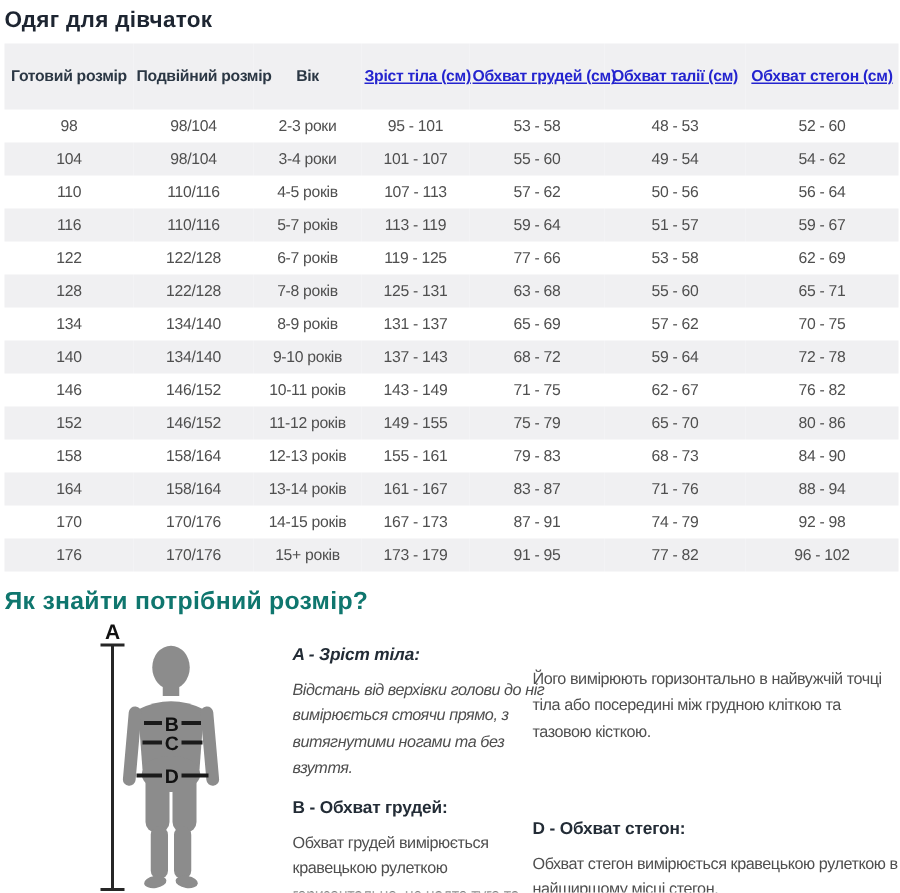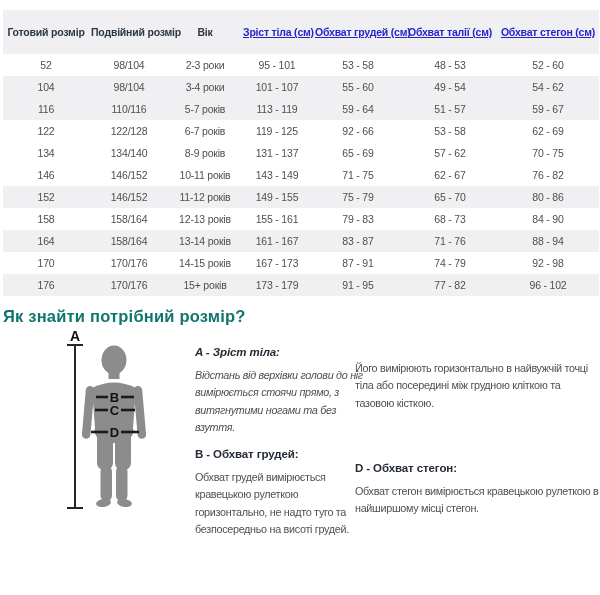--- a/index.html
+++ b/index.html
@@ -51,20 +51,21 @@
   .sec-d { left:353px; top:134px; width:244px; }
 
   .diagram { position:absolute; left:6px; top:0px; width:170px; height:204px; }
   .diagram text { font-family:"Liberation Sans", sans-serif; font-weight:bold; fill:#111111; }
 </style>
 </head>
 <body>
 
 <div class="page">
 
+  <h1 class="title">Одяг для дівчаток</h1>
 
   <table class="size-table">
     <colgroup>
       <col style="width:86px">
         <col style="width:80px">
         <col style="width:72px">
       <col style="width:72px">
         <col style="width:90px">
         <col style="width:94px">
       <col style="width:102px">
@@ -75,63 +76,90 @@
           <th>Подвійний розмір</th>
           <th>Вік</th>
           <th class="link">Зріст тіла (см)</th>
           <th class="link">Обхват грудей (см)</th>
           <th class="link">Обхват талії (см)</th>
           <th class="link">Обхват стегон (см)</th>
         </tr>
     </thead>
     <tbody id="size-table-body">
         <tr>
-          <td>52</td>
+          <td>98</td>
           <td>98/104</td>
           <td>2-3 роки</td>
           <td>95 - 101</td>
           <td>53 - 58</td>
           <td>48 - 53</td>
           <td>52 - 60</td>
         </tr>
         <tr class="stripe">
           <td>104</td>
           <td>98/104</td>
           <td>3-4 роки</td>
           <td>101 - 107</td>
           <td>55 - 60</td>
           <td>49 - 54</td>
           <td>54 - 62</td>
         </tr>
+        <tr>
+          <td>110</td>
+          <td>110/116</td>
+          <td>4-5 років</td>
+          <td>107 - 113</td>
+          <td>57 - 62</td>
+          <td>50 - 56</td>
+          <td>56 - 64</td>
+        </tr>
         <tr class="stripe">
           <td>116</td>
           <td>110/116</td>
           <td>5-7 років</td>
           <td>113 - 119</td>
           <td>59 - 64</td>
           <td>51 - 57</td>
           <td>59 - 67</td>
         </tr>
         <tr>
           <td>122</td>
           <td>122/128</td>
           <td>6-7 років</td>
           <td>119 - 125</td>
-          <td>92 - 66</td>
+          <td>77 - 66</td>
           <td>53 - 58</td>
           <td>62 - 69</td>
+        </tr>
+        <tr class="stripe">
+          <td>128</td>
+          <td>122/128</td>
+          <td>7-8 років</td>
+          <td>125 - 131</td>
+          <td>63 - 68</td>
+          <td>55 - 60</td>
+          <td>65 - 71</td>
         </tr>
         <tr>
           <td>134</td>
           <td>134/140</td>
           <td>8-9 років</td>
           <td>131 - 137</td>
           <td>65 - 69</td>
           <td>57 - 62</td>
           <td>70 - 75</td>
+        </tr>
+        <tr class="stripe">
+          <td>140</td>
+          <td>134/140</td>
+          <td>9-10 років</td>
+          <td>137 - 143</td>
+          <td>68 - 72</td>
+          <td>59 - 64</td>
+          <td>72 - 78</td>
         </tr>
         <tr>
           <td>146</td>
           <td>146/152</td>
           <td>10-11 років</td>
           <td>143 - 149</td>
           <td>71 - 75</td>
           <td>62 - 67</td>
           <td>76 - 82</td>
         </tr>

